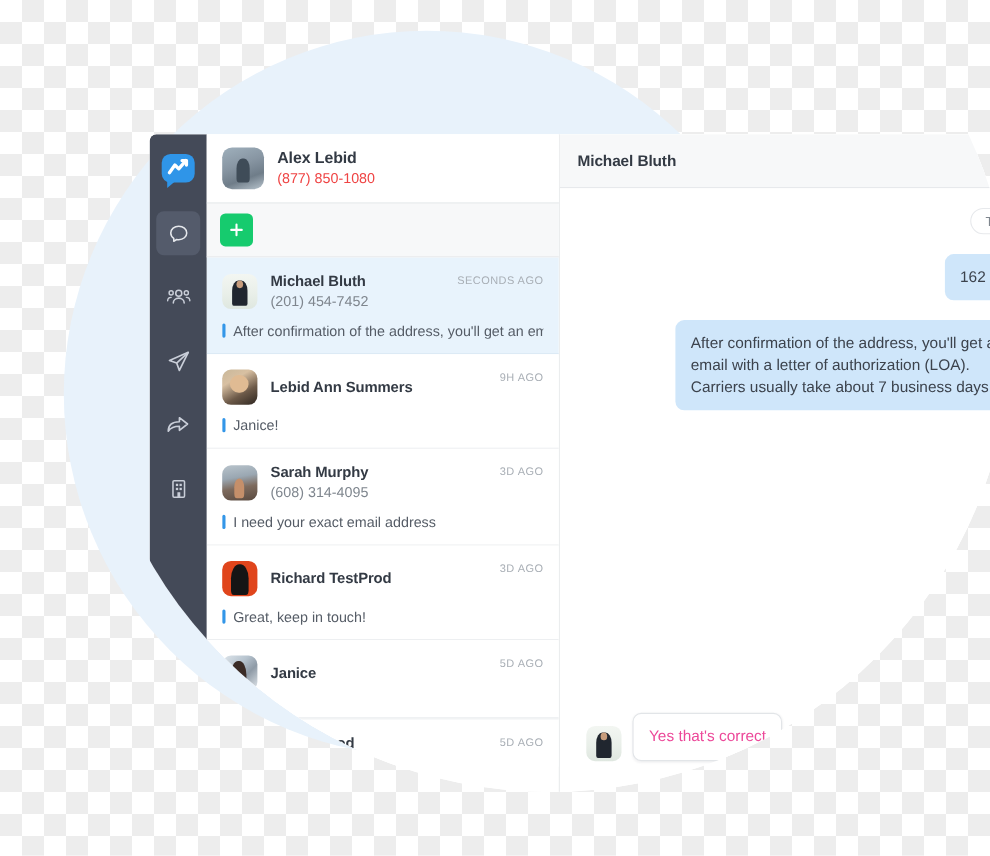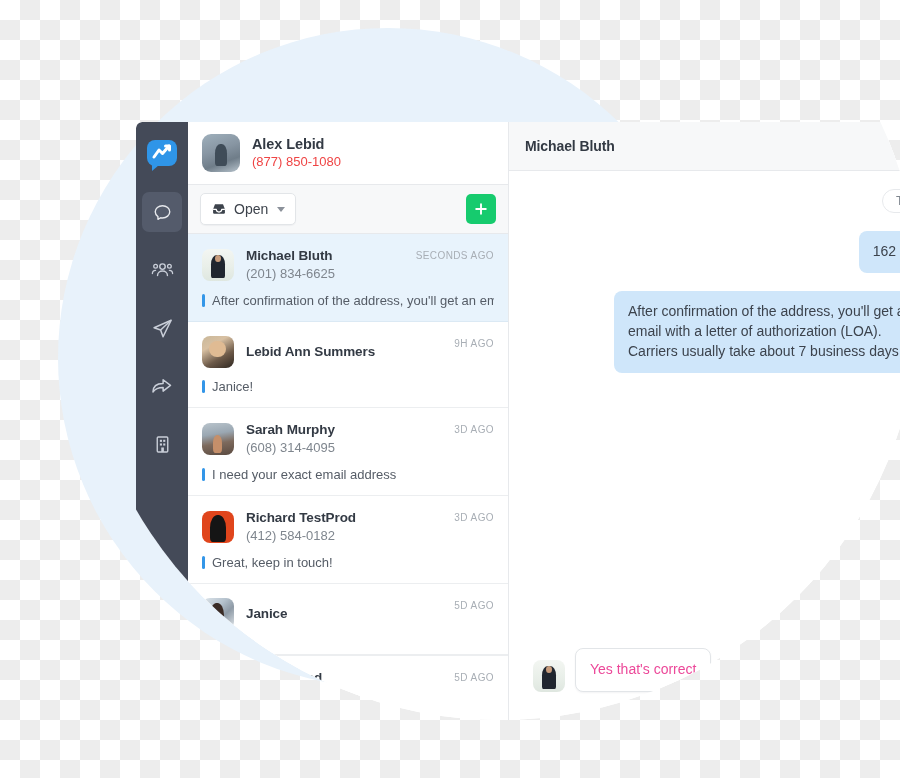--- a/index.html
+++ b/index.html
@@ -435,43 +435,35 @@
 
         <div class="acct-header">
           <div class="acct-avatar av-alex"></div>
           <div class="acct-meta">
             <div class="acct-name">Alex Lebid</div>
             <div class="acct-phone">(877) 850-1080</div>
           </div>
         </div>
 
         <div class="list-toolbar">
-          <div class="open-btn">
-            <svg width="16" height="16" viewBox="0 0 20 20">
-              <path d="M2.6 10.4 L5 4.2 h10 l2.4 6.2 v4.4 a1 1 0 0 1-1 1 H3.6 a1 1 0 0 1-1-1 Z" fill="#3d434c"></path>
-              <path d="M2.6 10.4 h4 a3.4 3.4 0 0 0 6.8 0 h4" fill="none" stroke="#ffffff" stroke-width="1.5" stroke-linejoin="round"></path>
-            </svg>
-            <span>Open</span>
-            <span class="caret"></span>
-          </div>
           <button class="add-btn">
             <svg width="14" height="14" viewBox="0 0 14 14">
               <path d="M7 2.2 V11.8 M2.2 7 H11.8" stroke="#ffffff" stroke-width="1.9" stroke-linecap="round"></path>
             </svg>
           </button>
         </div>
 
         <div class="conv-list">
 
           <div class="conv selected">
             <div class="conv-top">
               <div class="conv-avatar av-michael"></div>
               <div class="conv-ident">
                 <div class="conv-name">Michael Bluth</div>
-                <div class="conv-phone">(201) 834-6625</div>
+                <div class="conv-phone">(201) 454-7452</div>
               </div>
               <div class="conv-time">SECONDS AGO</div>
             </div>
             <div class="conv-preview">After confirmation of the address, you'll get an em...</div>
           </div>
 
           <div class="conv">
             <div class="conv-top">
               <div class="conv-avatar av-mary"></div>
               <div class="conv-ident">
@@ -492,21 +484,20 @@
               <div class="conv-time">3D AGO</div>
             </div>
             <div class="conv-preview">I need your exact email address</div>
           </div>
 
           <div class="conv">
             <div class="conv-top">
               <div class="conv-avatar av-richard"></div>
               <div class="conv-ident">
                 <div class="conv-name">Richard TestProd</div>
-                <div class="conv-phone">(412) 584-0182</div>
               </div>
               <div class="conv-time">3D AGO</div>
             </div>
             <div class="conv-preview">Great, keep in touch!</div>
           </div>
 
           <div class="conv">
             <div class="conv-top">
               <div class="conv-avatar av-janice"></div>
               <div class="conv-ident">

